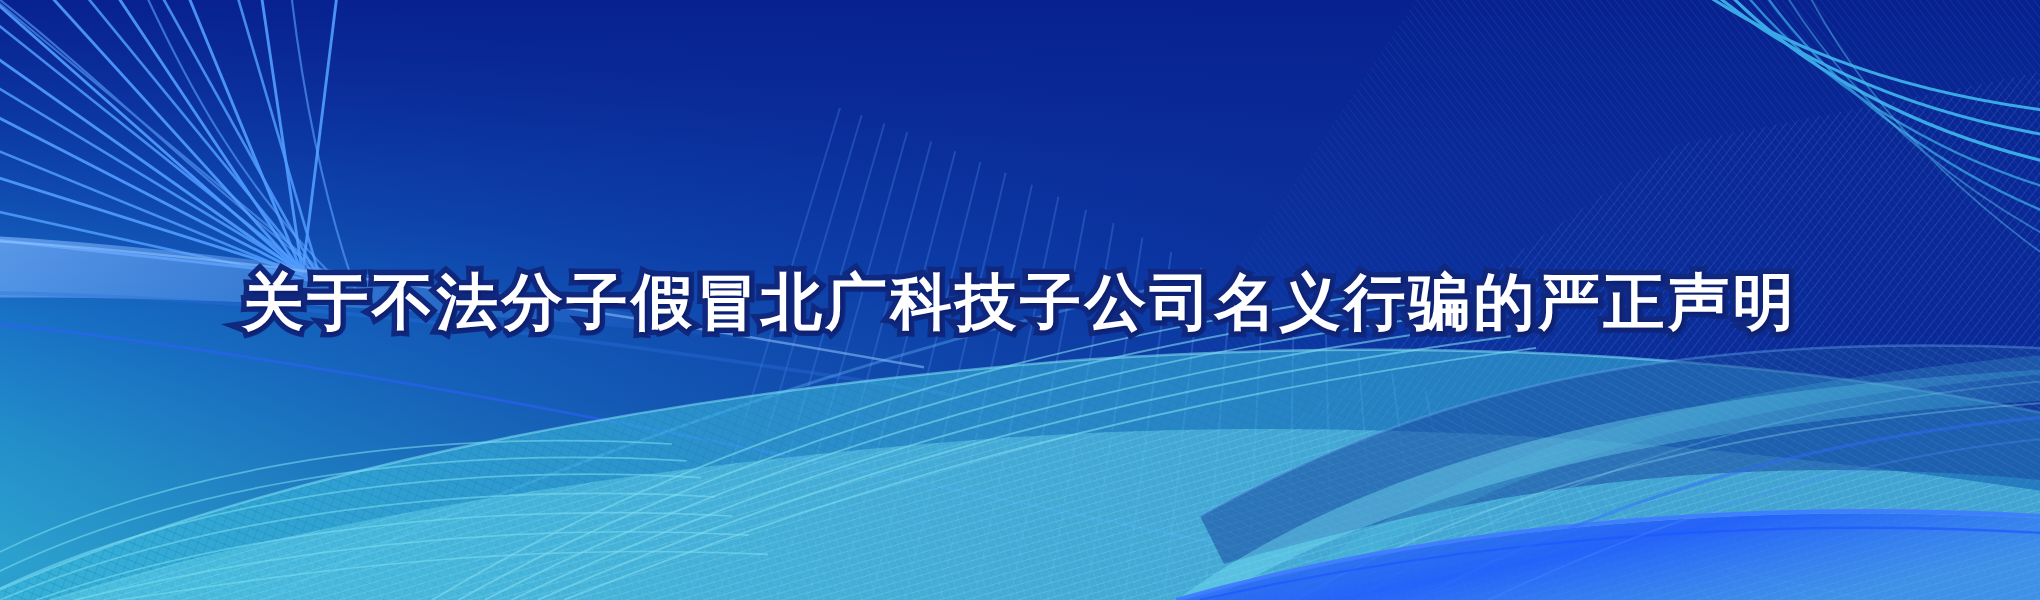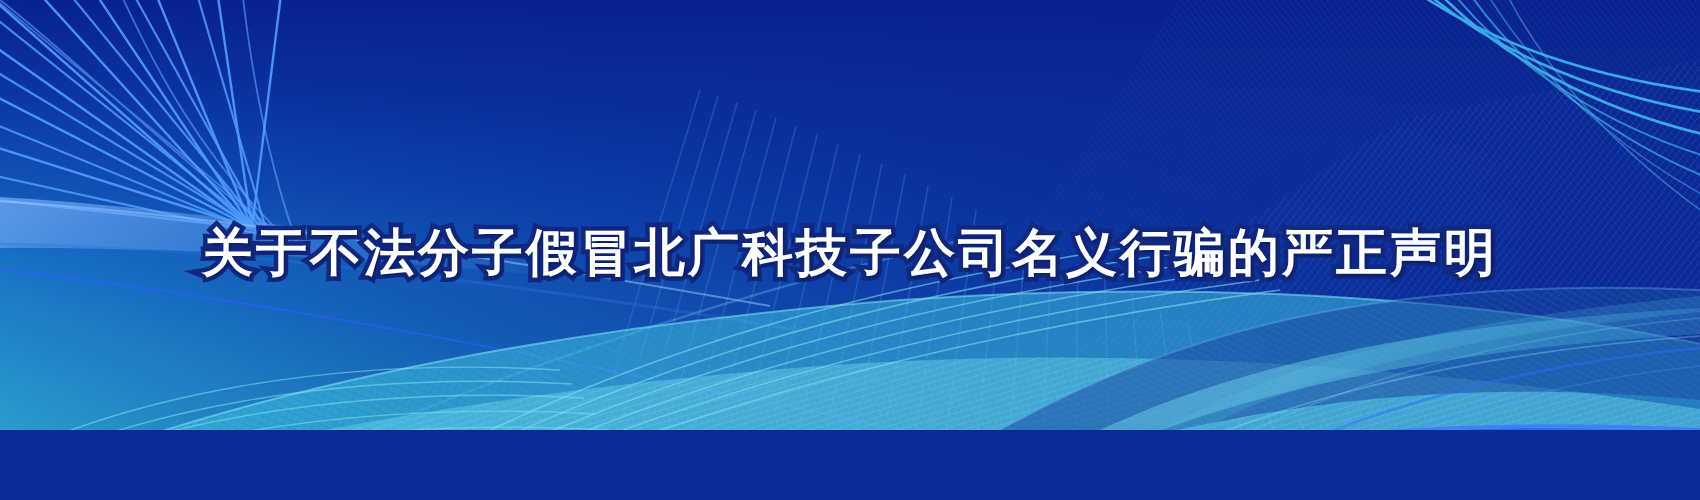--- a/index.html
+++ b/index.html
@@ -4,21 +4,21 @@
 <style>
   * { margin:0; padding:0; box-sizing:border-box; }
   html, body {
     width:1700px; height:500px;
     overflow:hidden;
     background:#0a2a95;
     font-family:"Liberation Sans", sans-serif;
   }
   #banner {
     position:relative;
-    width:1700px; height:430px;
+    width:1700px; height:500px;
     overflow:hidden;
     text-align:center;
   }
   #banner svg.layer {
     position:absolute; top:0; left:0;
     width:1700px; height:500px;
     display:block;
   }
   #title-wrap {
     position:absolute;

